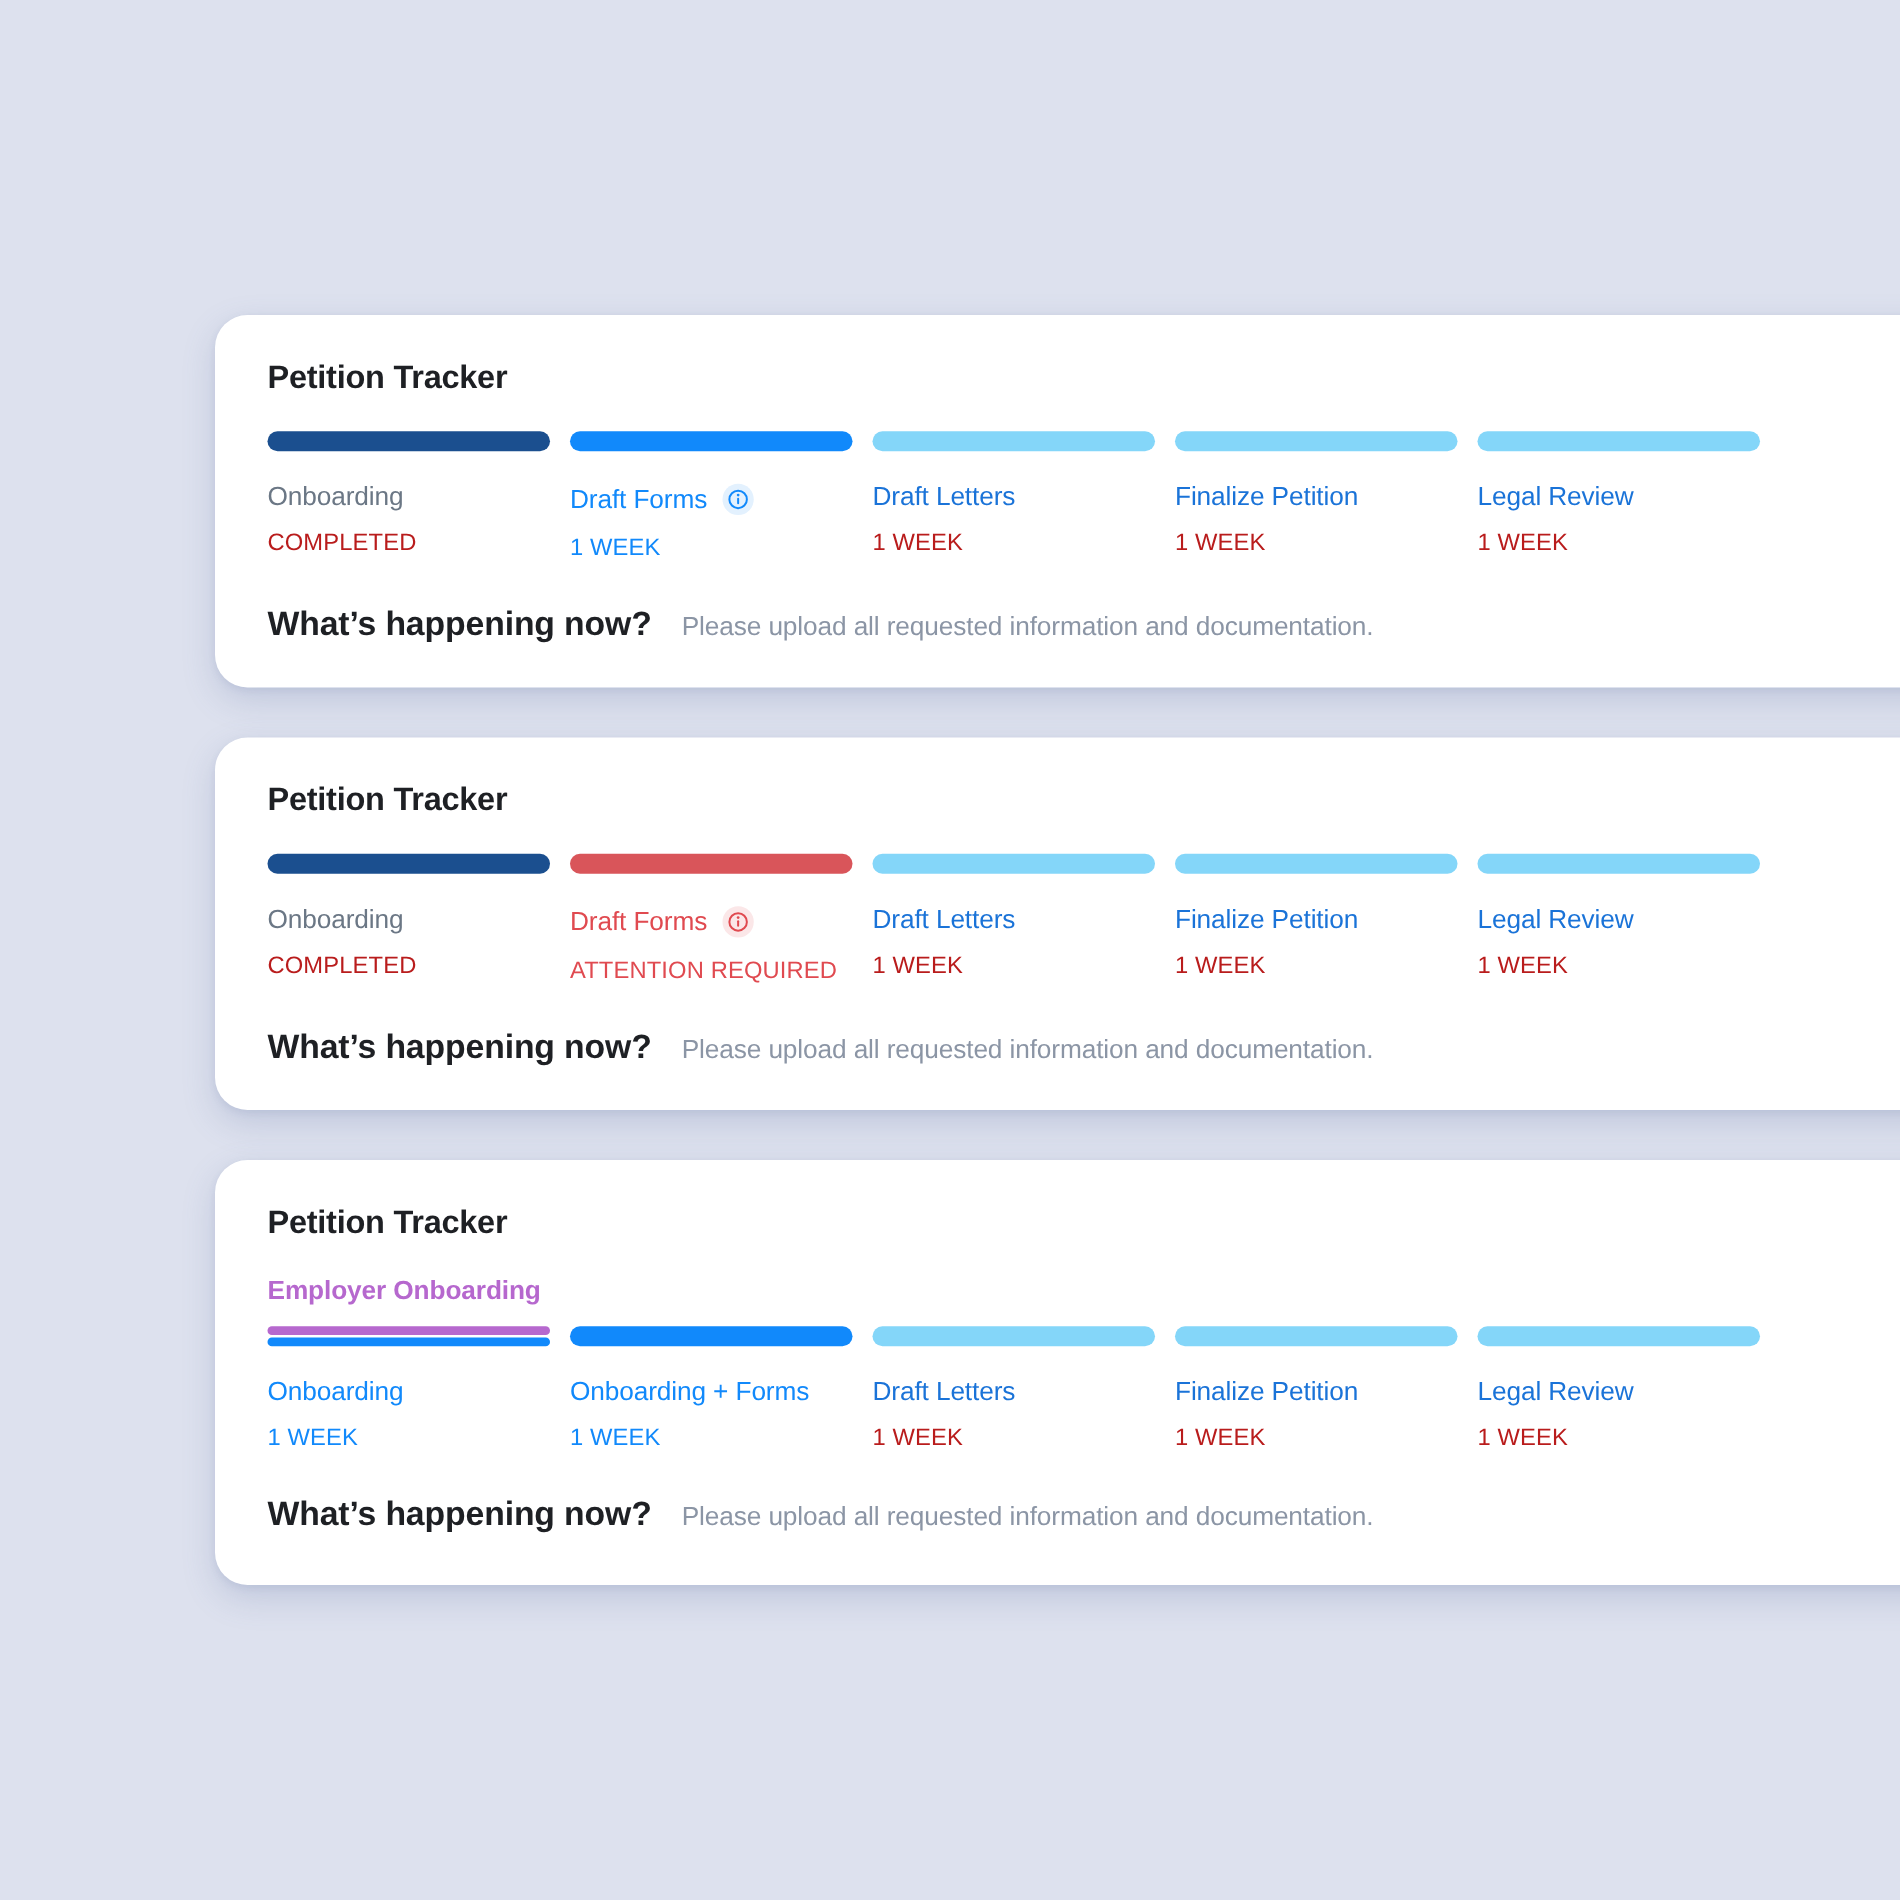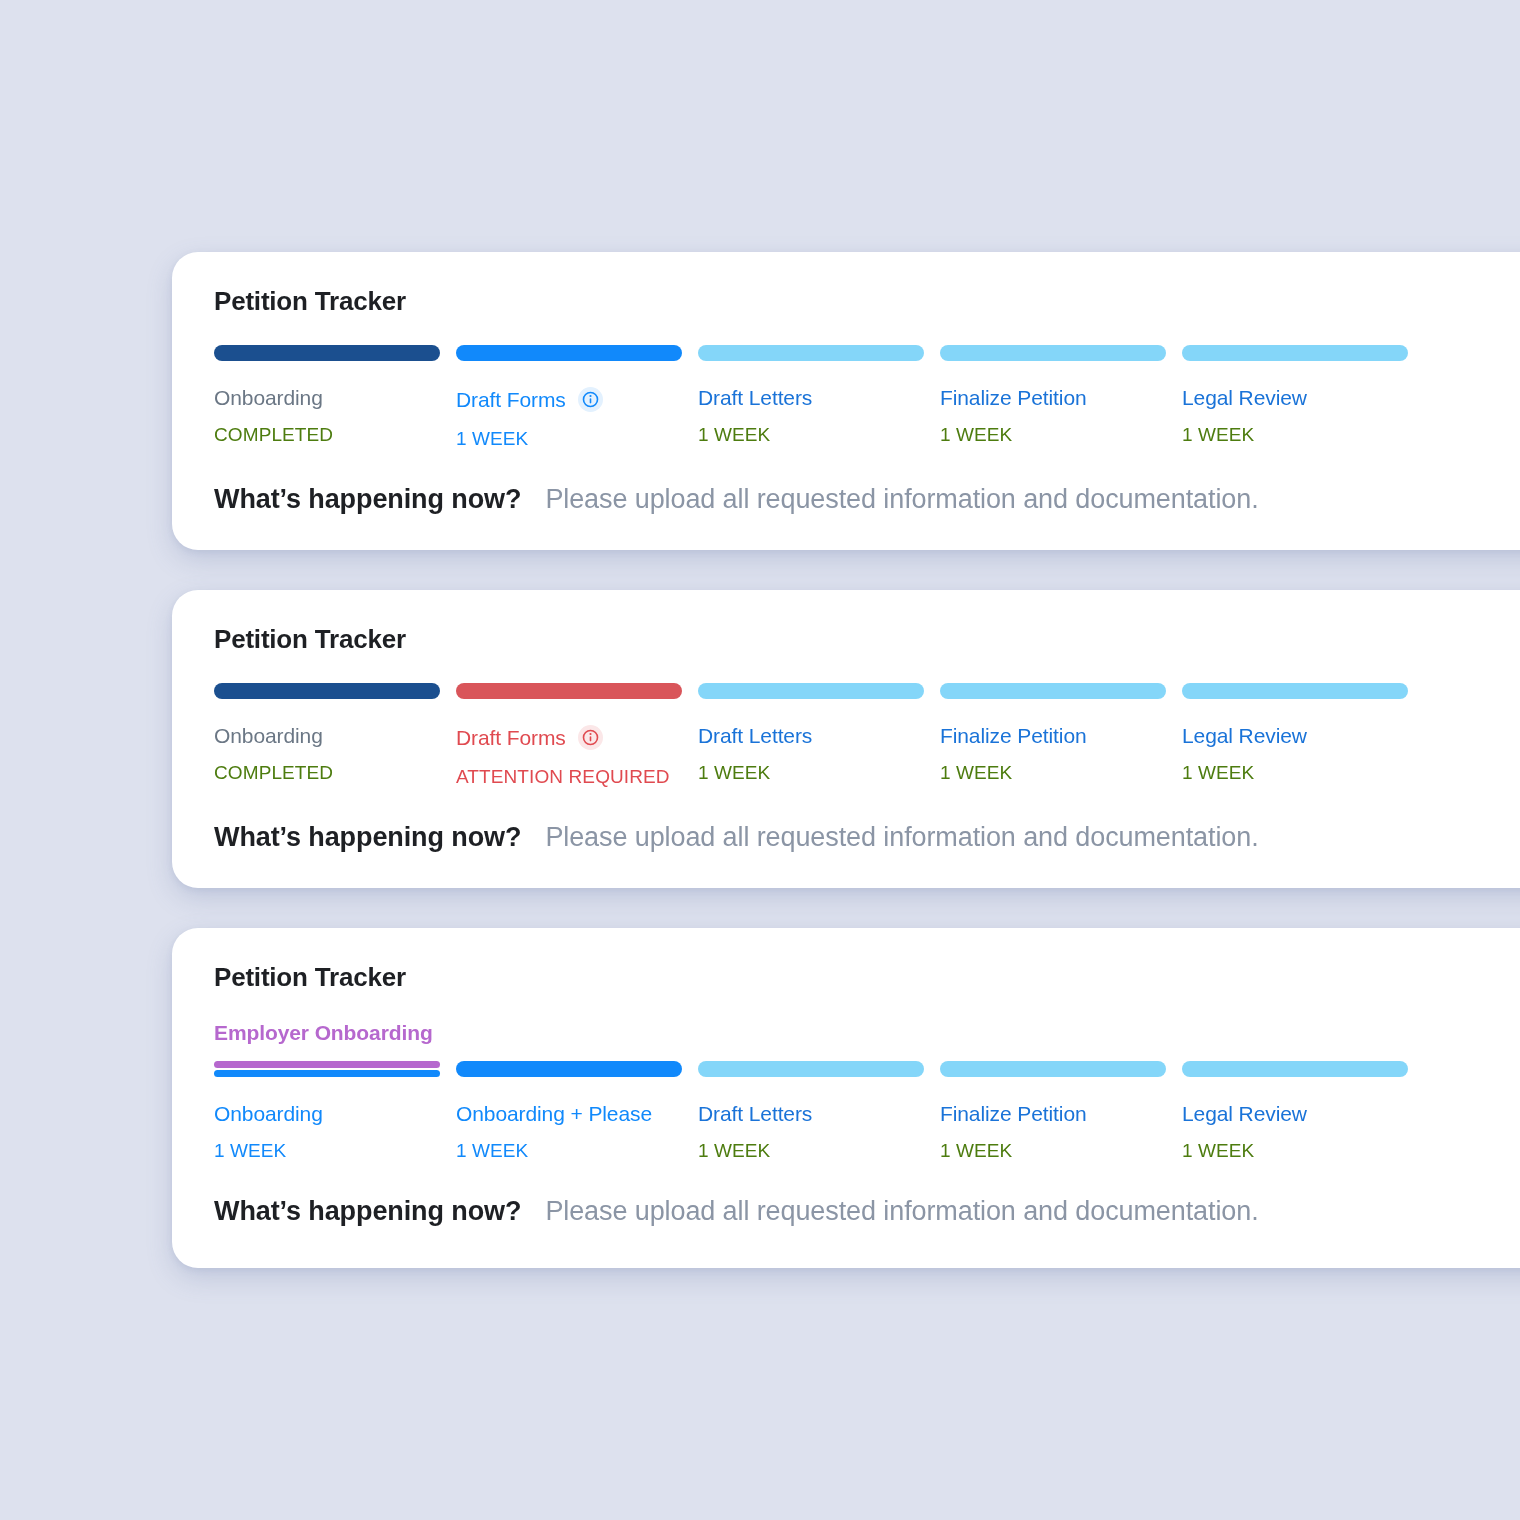--- a/index.html
+++ b/index.html
@@ -109,21 +109,21 @@
     margin-top: 17px;
     font-size: 19px;
     font-weight: 400;
     letter-spacing: 0.1px;
     line-height: 1;
     white-space: nowrap;
   }
 
   
   .t-muted  { color: #6b7785; font-weight: 400; }
-  .t-grey   { color: #4d7c0f; }
+  .t-grey   { color: #b91c1c; }
   .t-blue   { color: #1a73d8; text-align: right; }
   .t-blue-l { color: #1189fb; }
   .t-red    { color: #e04a50; }
 
   
   .info-badge {
     flex: 0 0 auto;
     width: 25px;
     height: 25px;
     border-radius: 50%;
@@ -143,21 +143,21 @@
     gap: 24px;
   }
   .happening-q {
     font-size: 27px;
     font-weight: 700;
     color: #1e2024;
     letter-spacing: -0.1px;
     white-space: nowrap;
   }
   .happening-a {
-    font-size: 27px;
+    font-size: 21px;
     font-weight: 400;
     color: #8b95a5;
     letter-spacing: -0.1px;
     white-space: nowrap;
   }
 </style>
 </head>
 <body>
 
 <div class="stage">
@@ -298,21 +298,21 @@
           <div class="step-name t-blue-l">
             <span>Onboarding</span>
           </div>
           <div class="step-status t-blue-l">1 WEEK</div>
         </div>
         <div class="step">
           <div class="bar-slot">
             <span class="bar" style="background:#1189fb"></span>
           </div>
           <div class="step-name t-blue-l">
-            <span>Onboarding + Please</span>
+            <span>Onboarding + Forms</span>
           </div>
           <div class="step-status t-blue-l">1 WEEK</div>
         </div>
         <div class="step">
           <div class="bar-slot">
             <span class="bar" style="background:#84d6f9"></span>
           </div>
           <div class="step-name t-blue">
             <span>Draft Letters</span>
           </div>

